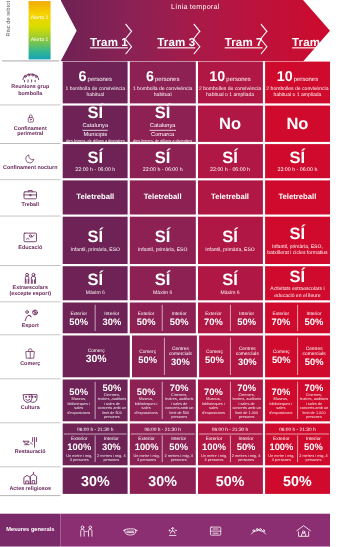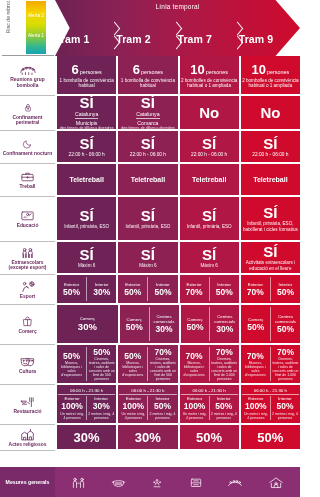--- a/index.html
+++ b/index.html
@@ -11,21 +11,21 @@
 
   
   .banner{position:absolute;left:55px;top:0;width:245px;height:56px;overflow:hidden;}
   .banner-bg{position:absolute;inset:0;
       background:linear-gradient(90deg,#6e2255 0%,#8d2154 28%,#b01745 58%,#cf0a2c 100%);
       clip-path:polygon(0 0, 90% 0, 100% 28px, 90% 56px, 0 56px, 6% 28px);}
   .timeline-label{position:absolute;top:3px;left:0;width:245px;text-align:center;
       font-size:6.5px;letter-spacing:.2px;}
 
   .chev-row{position:absolute;left:55px;top:21px;width:245px;height:35px;display:flex;}
-  .chev{position:relative;flex:1 1 0;display:flex;align-items:center;justify-content:flex-start;}
+  .chev{position:relative;flex:1 1 0;display:flex;align-items:center;justify-content:flex-end;text-decoration:underline;}
   .chev .sep{position:absolute;right:-5px;top:0;width:11px;height:35px;z-index:3;}
   .chev .sep:before{content:"";position:absolute;left:0;top:3px;width:8px;height:8px;
       border-top:1.3px solid #fff;border-right:1.3px solid #fff;transform:rotate(45deg) skew(6deg,6deg);}
   .chev .sep:after{content:"";position:absolute;left:0;top:17px;width:8px;height:8px;
       border-bottom:1.3px solid #fff;border-right:1.3px solid #fff;transform:rotate(-45deg) skew(-6deg,-6deg);}
   .chev-label{font-size:10.5px;font-weight:bold;letter-spacing:.1px;z-index:2;}
 
   
   .risk-wrap{position:absolute;left:0;top:0;width:55px;height:56px;}
   .risk-rot{position:absolute;left:-14px;top:14px;width:44px;transform:rotate(-90deg);
@@ -96,21 +96,21 @@
   <div class="banner">
     <div class="banner-bg"></div>
     <div class="timeline-label">Línia temporal</div>
   </div>
   <div class="chev-row" id="chev-row">
       <div class="chev">
         <span class="chev-label">Tram 1</span>
         <span class="sep"></span>
       </div>
       <div class="chev">
-        <span class="chev-label">Tram 2</span>
+        <span class="chev-label">Tram 3</span>
         <span class="sep"></span>
       </div>
       <div class="chev">
         <span class="chev-label">Tram 7</span>
         <span class="sep"></span>
       </div>
       <div class="chev">
         <span class="chev-label">Tram 9</span>
       </div>
     </div>

